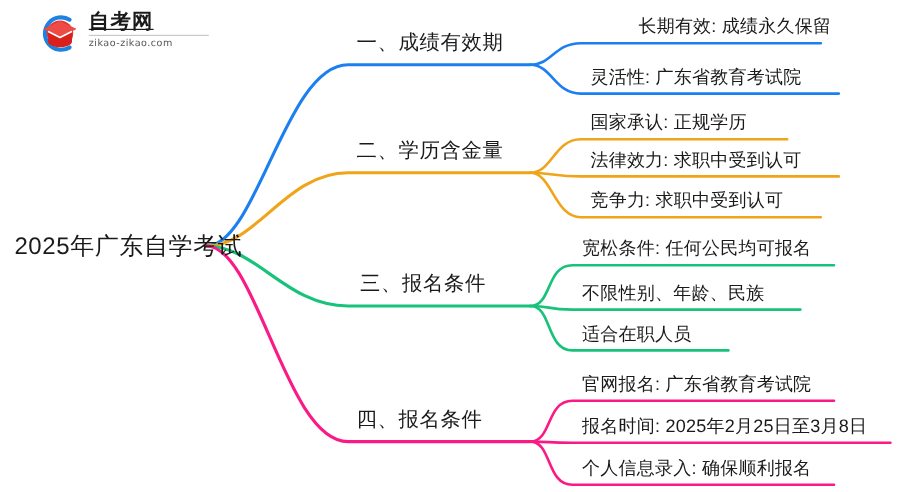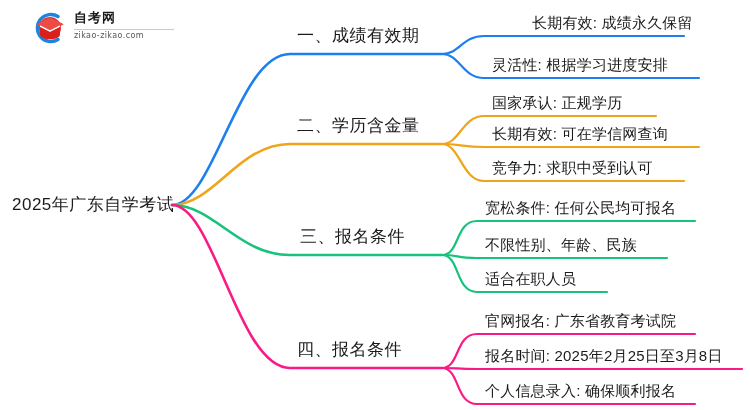--- a/index.html
+++ b/index.html
@@ -46,26 +46,27 @@
     position: absolute;
     left: 46px;
     top: 0px;
     width: 104px;
     height: 38px;
   }
   .logo-name {
     position: absolute;
     left: 0;
     top: 0px;
-    font-size: 13px;
+    font-size: 17px;
     font-weight: bold;
     color: #1a1a1a;
     letter-spacing: 1px;
     line-height: 20px;
     white-space: nowrap;
+    text-decoration: underline;
   }
   .logo-rule {
     position: absolute;
     left: 0;
     top: 21px;
     width: 100px;
     height: 1px;
     background: #c9c9c9;
   }
   .logo-url {
@@ -81,21 +82,21 @@
   }
 
   
   .node {
     position: absolute;
     white-space: nowrap;
     color: #1a1a1a;
     line-height: 1;
   }
   .root-node {
-    font-size: 17px;
+    font-size: 20px;
     letter-spacing: 0.5px;
   }
   .branch-node {
     font-size: 17px;
     letter-spacing: 0.5px;
   }
   .leaf-node {
     font-size: 15px;
     letter-spacing: 0.2px;
   }
@@ -136,24 +137,24 @@
       <div class="logo-name">自考网</div>
       <div class="logo-rule"></div>
       <div class="logo-url">zikao-zikao.com</div>
     </div>
   </div>
 
   <div id="nodes">
       <div class="node root-node" style="left: 12px; top: 196px;">2025年广东自学考试</div>
       <div class="node branch-node" style="left: 297px; top: 27px; text-align: right;">一、成绩有效期</div>
       <div class="node leaf-node" style="left: 492px; top: 15px; margin-left: 40px;">长期有效: 成绩永久保留</div>
-      <div class="node leaf-node" style="left: 492px; top: 57px;">灵活性: 根据学习进度安排</div>
+      <div class="node leaf-node" style="left: 492px; top: 57px;">灵活性: 广东省教育考试院</div>
       <div class="node branch-node" style="left: 297px; top: 117px;">二、学历含金量</div>
       <div class="node leaf-node" style="left: 492px; top: 95px;">国家承认: 正规学历</div>
-      <div class="node leaf-node" style="left: 492px; top: 126px;">长期有效: 可在学信网查询</div>
+      <div class="node leaf-node" style="left: 492px; top: 126px;">法律效力: 求职中受到认可</div>
       <div class="node leaf-node" style="left: 492px; top: 160px;">竞争力: 求职中受到认可</div>
       <div class="node branch-node" style="left: 300px; top: 228px;">三、报名条件</div>
       <div class="node leaf-node" style="left: 485px; top: 200px;">宽松条件: 任何公民均可报名</div>
       <div class="node leaf-node" style="left: 485px; top: 237px;">不限性别、年龄、民族</div>
       <div class="node leaf-node" style="left: 485px; top: 271px;">适合在职人员</div>
       <div class="node branch-node" style="left: 297px; top: 341px;">四、报名条件</div>
       <div class="node leaf-node" style="left: 485px; top: 313px;">官网报名: 广东省教育考试院</div>
       <div class="node leaf-node" style="left: 485px; top: 348px;">报名时间: 2025年2月25日至3月8日</div>
       <div class="node leaf-node" style="left: 485px; top: 383px;">个人信息录入: 确保顺利报名</div>
     </div>

